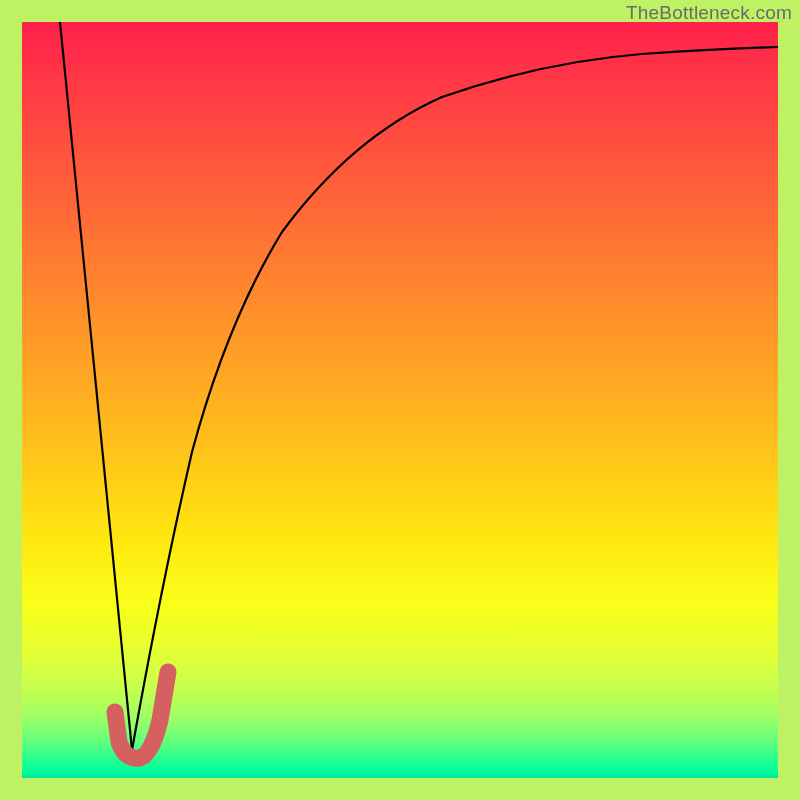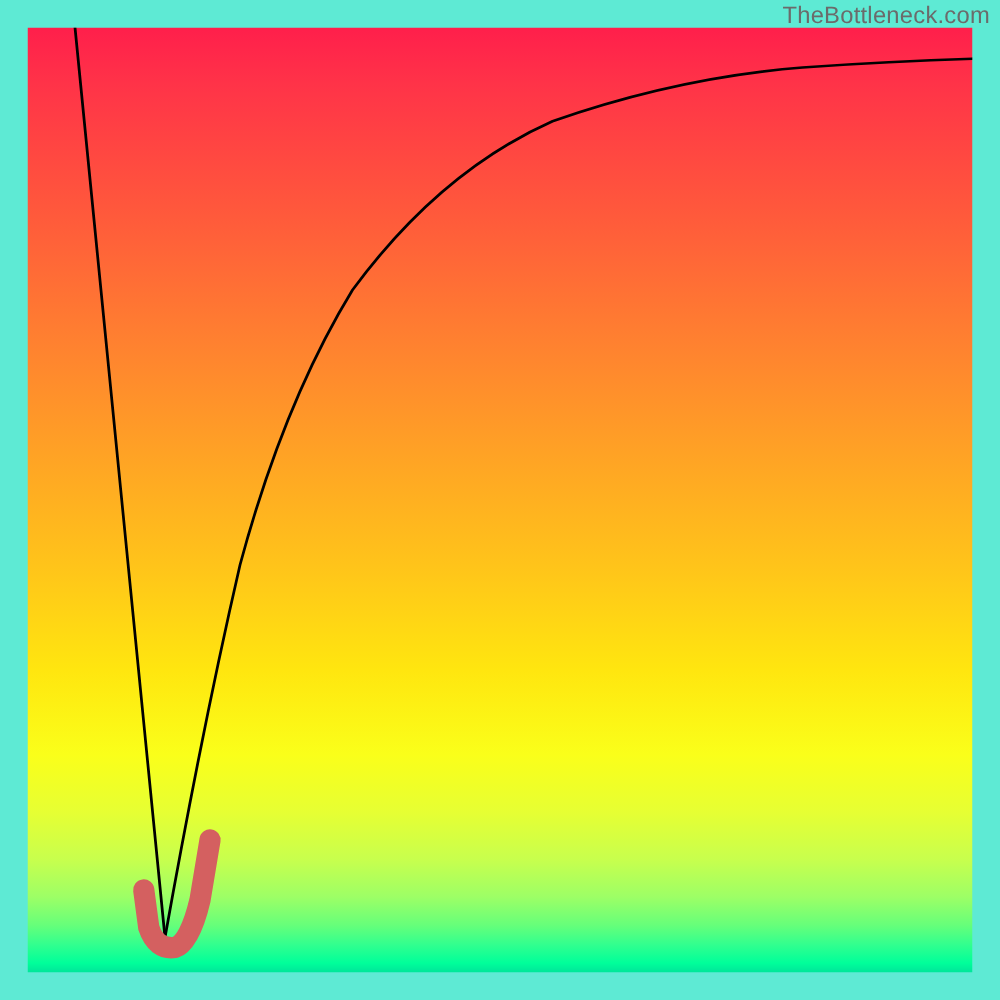--- a/index.html
+++ b/index.html
@@ -9,21 +9,21 @@
     height: 800px;
     background: #000;
     overflow: hidden;
   }
   .frame {
     position: absolute;
     left: 0;
     top: 0;
     width: 800px;
     height: 800px;
-    background: #5eead4;
+    background: #bef264;
   }
   .plot {
     position: absolute;
     left: 22px;
     top: 22px;
     width: 756px;
     height: 756px;
     overflow: hidden;
   }
   .gradient {

